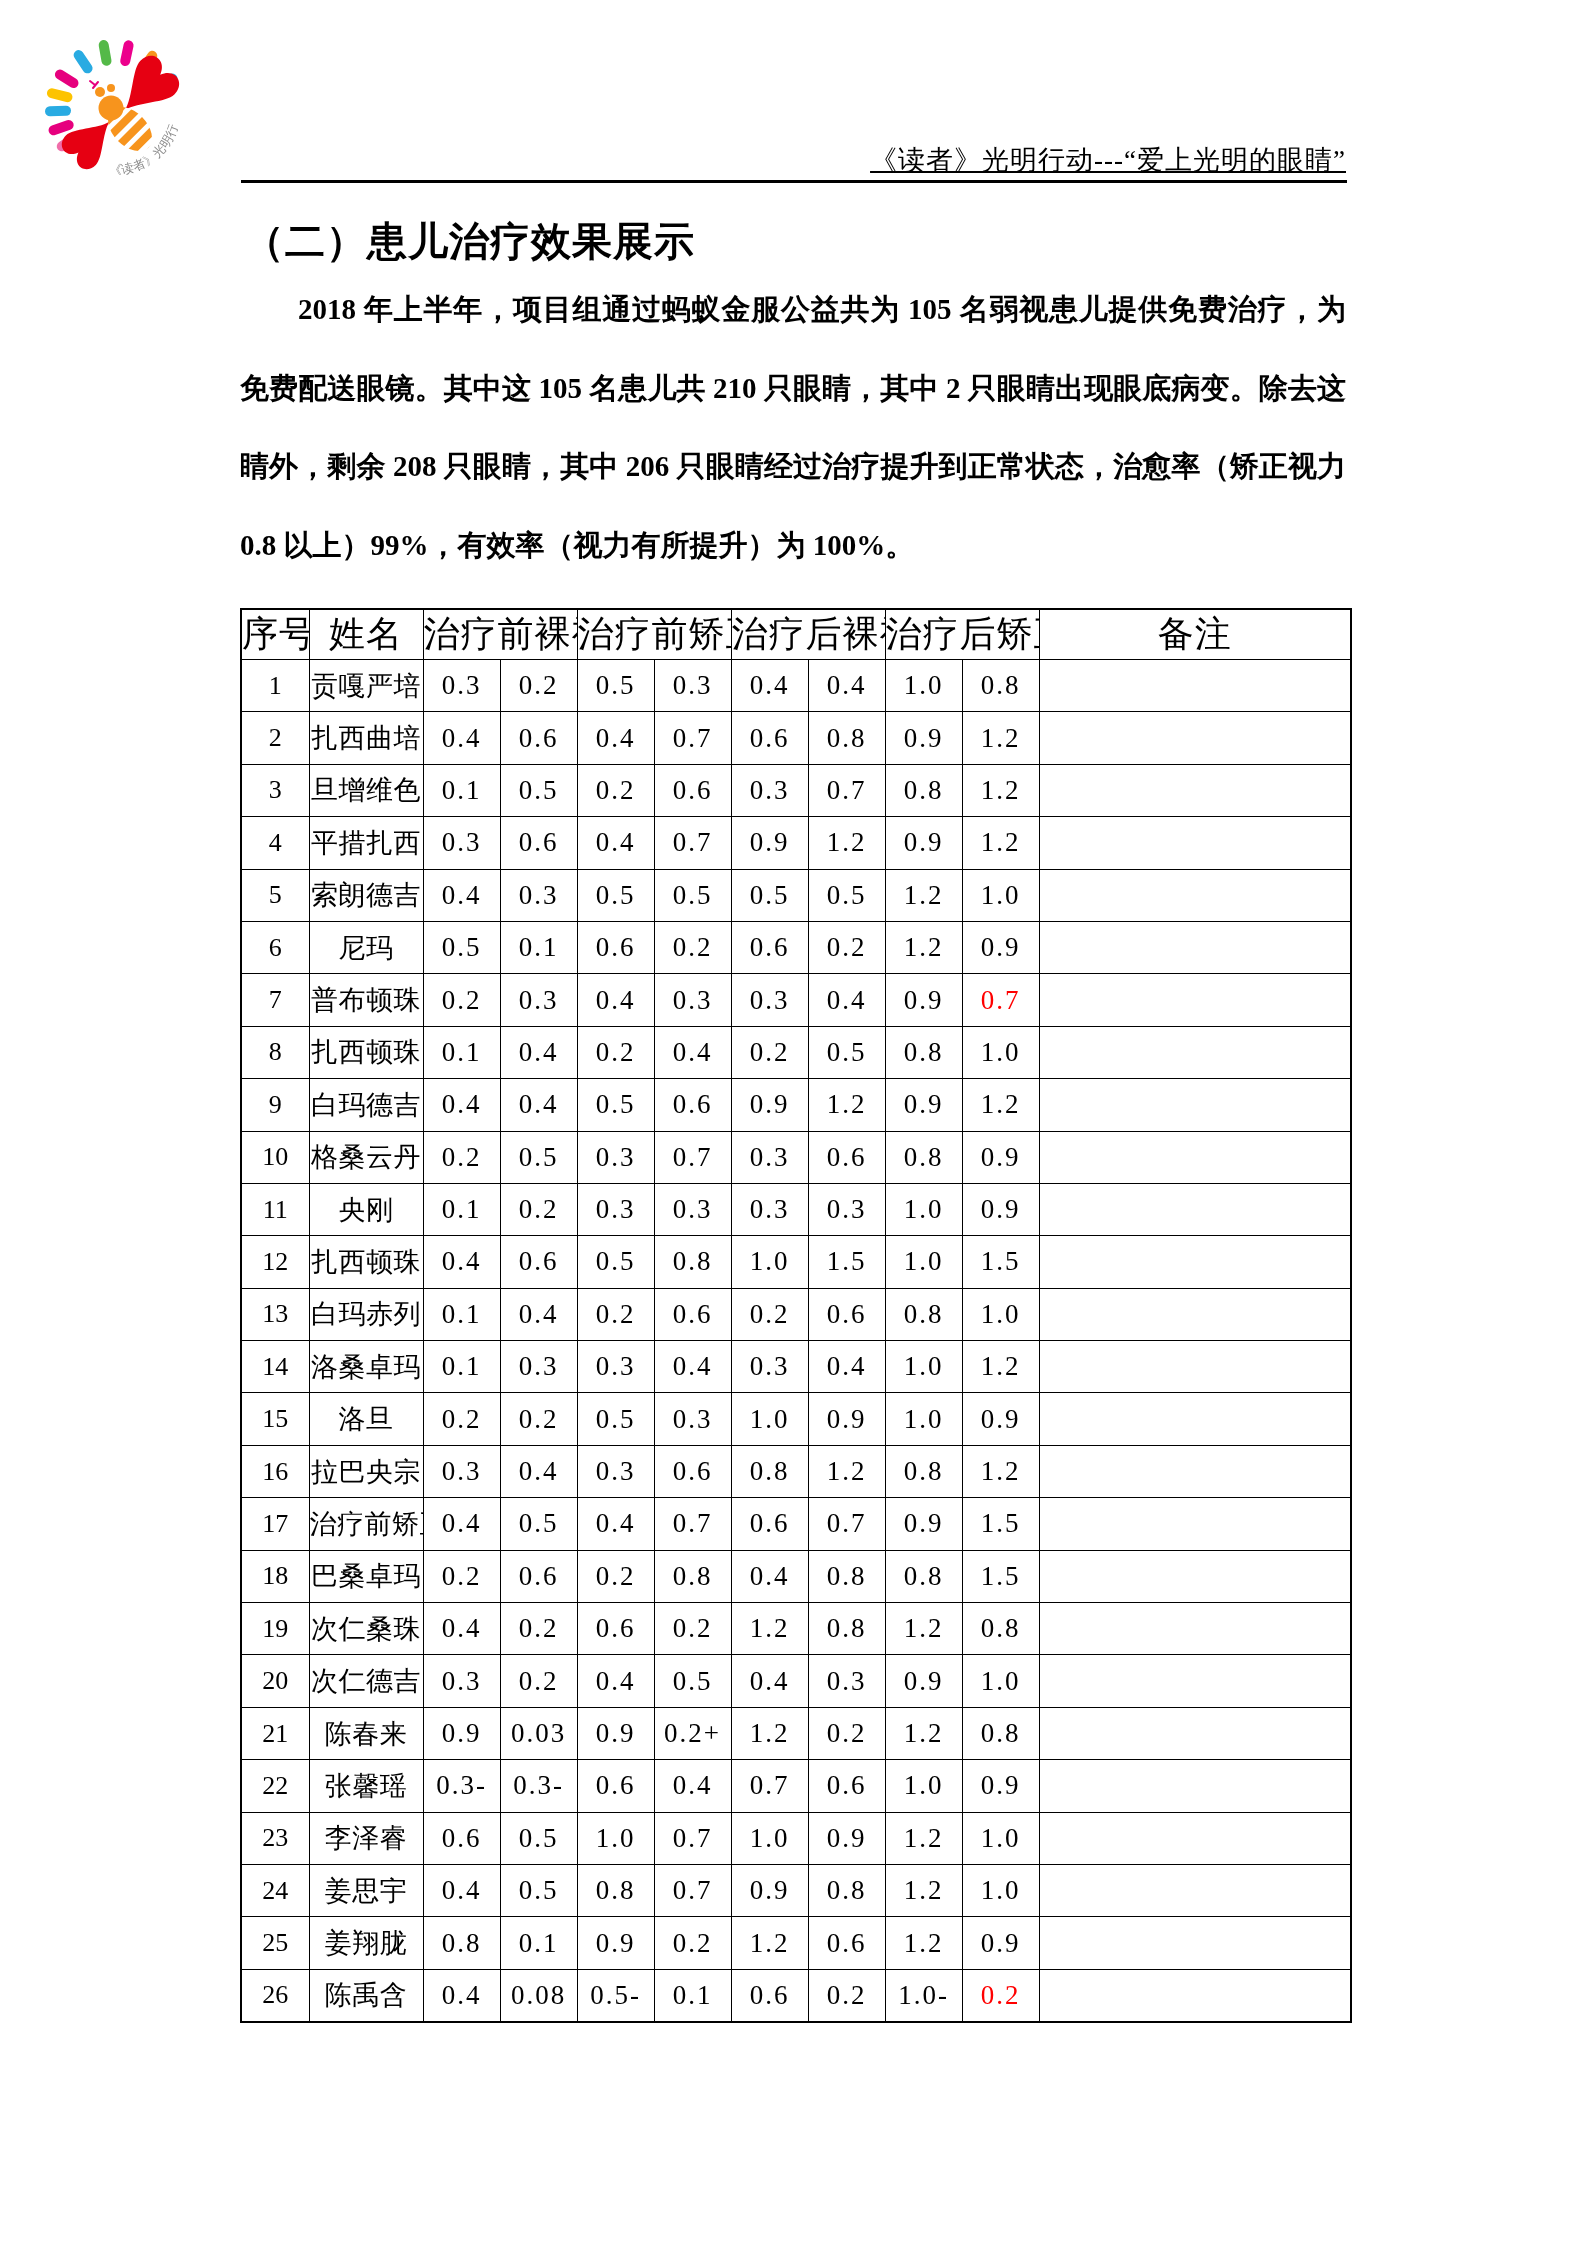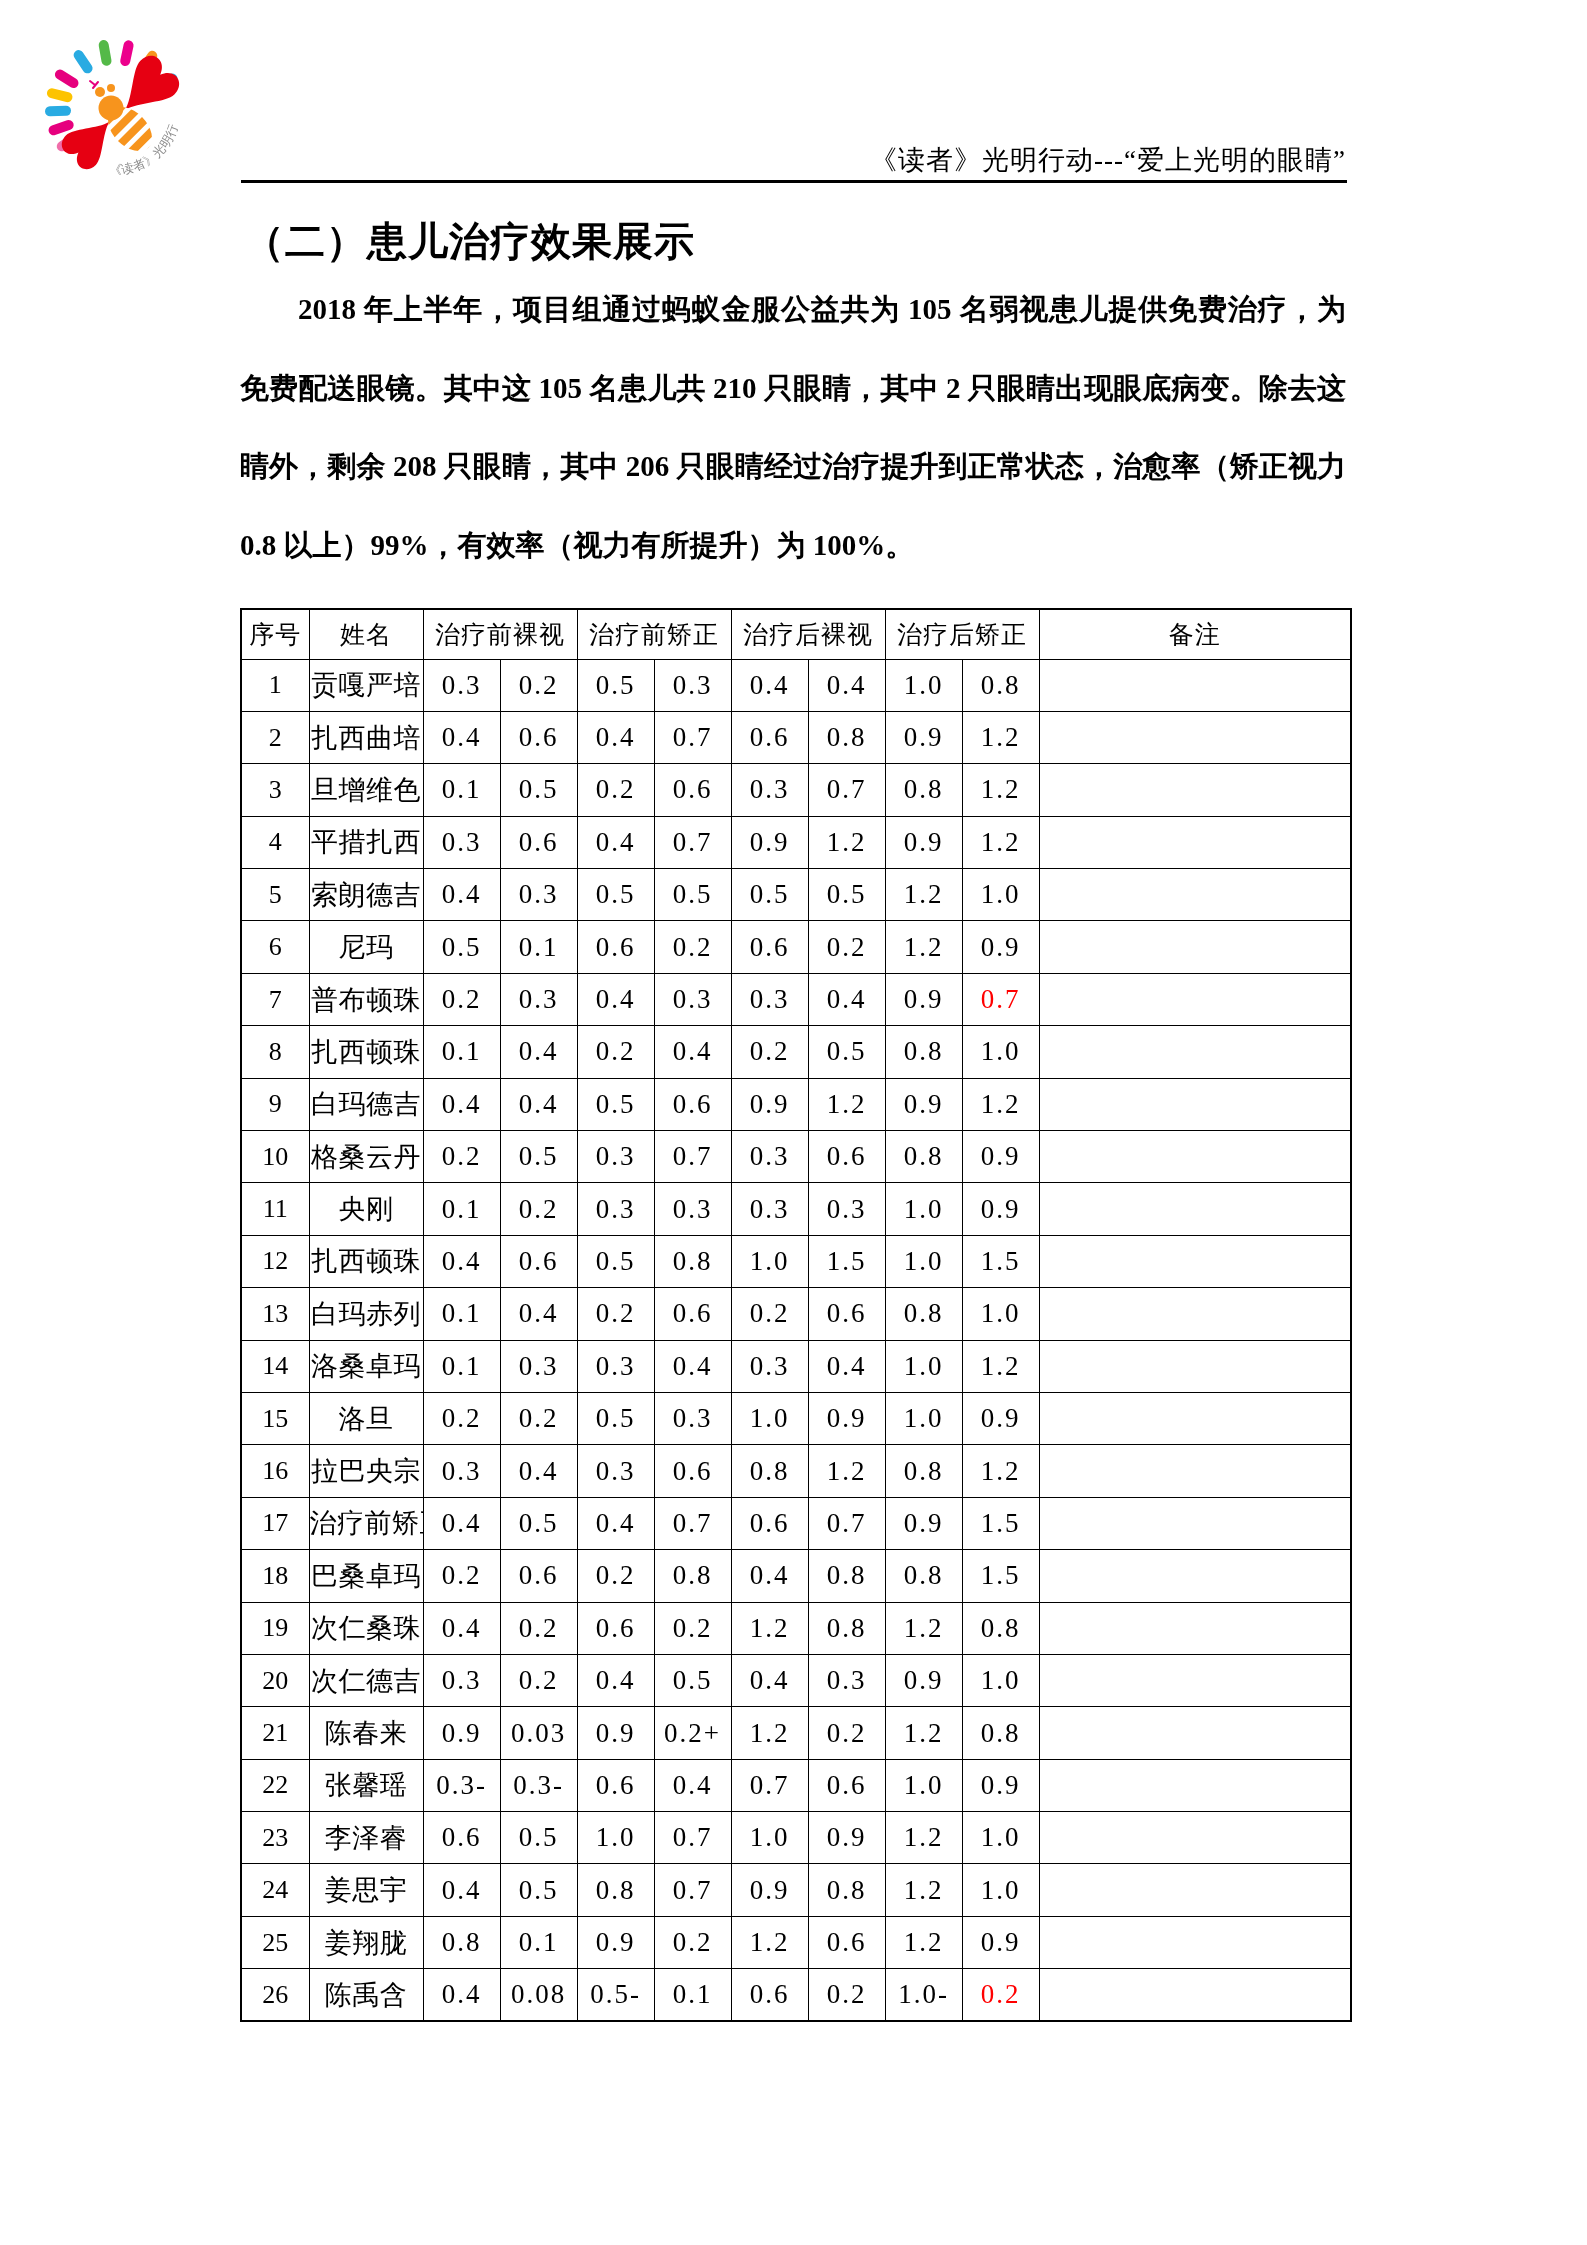--- a/index.html
+++ b/index.html
@@ -7,21 +7,21 @@
   body {
     width:1587px; height:2245px; position:relative; background:#ffffff;
     font-family:"Liberation Serif","DejaVu Serif",serif; color:#000;
     overflow:hidden;
   }
   
   .logo-wrap { position:absolute; left:40px; top:22px; width:178px; height:178px; }
   
   .slogan {
     position:absolute; left:240px; top:142px; width:1106px;
-    text-align:right; font-size:27px; letter-spacing:1px; white-space:nowrap;
+    text-align:right; font-size:27px; letter-spacing:1px; white-space:nowrap;text-decoration:underline;
   }
   .divider { position:absolute; left:241px; top:180px; width:1106px; height:2.5px; background:#000; }
   
   .sec-title {
     position:absolute; left:244px; top:214px; font-size:40px; font-weight:bold;
     font-family:"Liberation Sans","DejaVu Sans",sans-serif; letter-spacing:1px; white-space:nowrap;
   }
   
   .para { position:absolute; left:240px; top:270px; width:1106px; font-weight:bold; font-size:29px; }
   .para .line { height:78.5px; line-height:78.5px; text-align:justify; text-align-last:justify; overflow:hidden; }
@@ -31,21 +31,21 @@
   table.vtable {
     position:absolute; left:240px; top:608px; width:1110px;
     border-collapse:collapse; table-layout:fixed; border:2.5px solid #000;
   }
   .vtable th, .vtable td {
     border:1.5px solid #000; text-align:center; vertical-align:middle;
     padding:0; overflow:hidden; white-space:nowrap;
   }
   .vtable thead tr { height:50px; }
   .vtable tbody tr { height:52.4px; }
-  .vtable th { font-weight:normal; font-size:25px; letter-spacing:1px; }
+  .vtable th { font-weight:normal; font-size:36px; letter-spacing:1px; }
   td.c-no   { font-size:26px; }
   td.c-name { font-size:27px; letter-spacing:0.5px; }
   td.c-val  { font-size:27px; letter-spacing:2px; }
   td.c-remark { font-size:27px; }
   td.red { color:var(--accent-red); }
 </style>
 </head>
 <body>
 
 <div class="logo-wrap">

